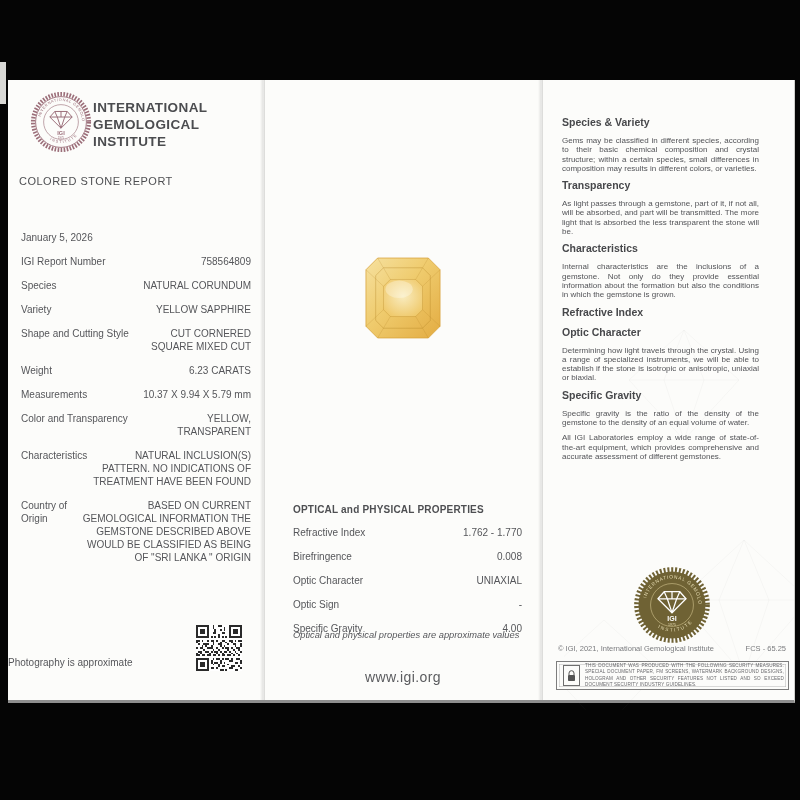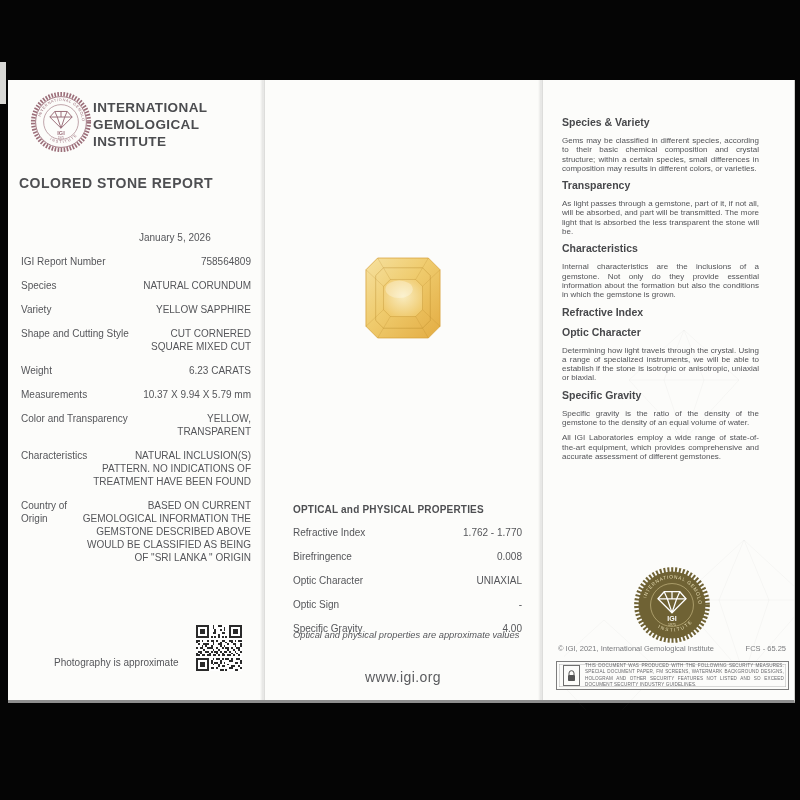--- a/index.html
+++ b/index.html
@@ -11,30 +11,30 @@
   .fold{position:absolute;top:0;bottom:0;width:7px;pointer-events:none;
         background:linear-gradient(to right,rgba(0,0,0,0) 0%,rgba(0,0,0,0.10) 45%,rgba(255,255,255,0) 70%);}
   .fold-line{position:absolute;top:0;bottom:0;width:1px;background:rgba(0,0,0,0.10);}
 
   
   .panel{position:absolute;top:0;bottom:0;}
   .panel-left{left:0;width:256px;}
   .brand-seal{position:absolute;left:22px;top:11px;width:62px;height:62px;}
   .brand-title{position:absolute;left:85px;top:19px;font-size:13.5px;line-height:17px;
                font-weight:700;letter-spacing:.4px;color:#4b4c4f;}
-  .report-type{position:absolute;left:11px;top:95px;font-size:14px;font-weight:700;
+  .report-type{position:absolute;left:11px;top:95px;font-size:11px;font-weight:400;
                letter-spacing:.5px;color:#4e4f52;}
   .details{position:absolute;left:13px;right:13px;top:151px;font-size:10px;line-height:13px;}
-  .drow{display:flex;margin-bottom:11px;position:relative;justify-content:flex-end;}
+  .drow{display:flex;margin-bottom:11px;position:relative;}
   .dlabel{flex:0 0 112px;color:#55565a;}
   .dvalue{flex:1;text-align:right;color:#55565a;}
   .drow.wide .dlabel{flex-basis:58px;}
   .drow.date{margin-bottom:11px;}
   .qr{position:absolute;left:188px;top:545px;width:46px;height:46px;}
-  .photo-note{position:absolute;left:10px;top:577px;font-size:10px;color:#55565a;padding-left:36px;}
+  .photo-note{position:absolute;left:0;top:577px;font-size:10px;color:#55565a;}
 
   
   .panel-mid{left:256px;width:278px;}
   .gem{position:absolute;left:50%;top:176px;transform:translateX(-50%);width:78px;height:84px;}
   .props{position:absolute;left:29px;right:20px;top:424px;font-size:10px;}
   .props-title{font-weight:600;letter-spacing:.2px;margin-bottom:12px;color:#4e4f52;}
   .prow{display:flex;margin-bottom:13px;}
   .plabel{flex:1;color:#55565a;}
   .pvalue{text-align:right;color:#55565a;}
   .props-note{position:absolute;left:29px;right:20px;top:550px;font-size:9.3px;

